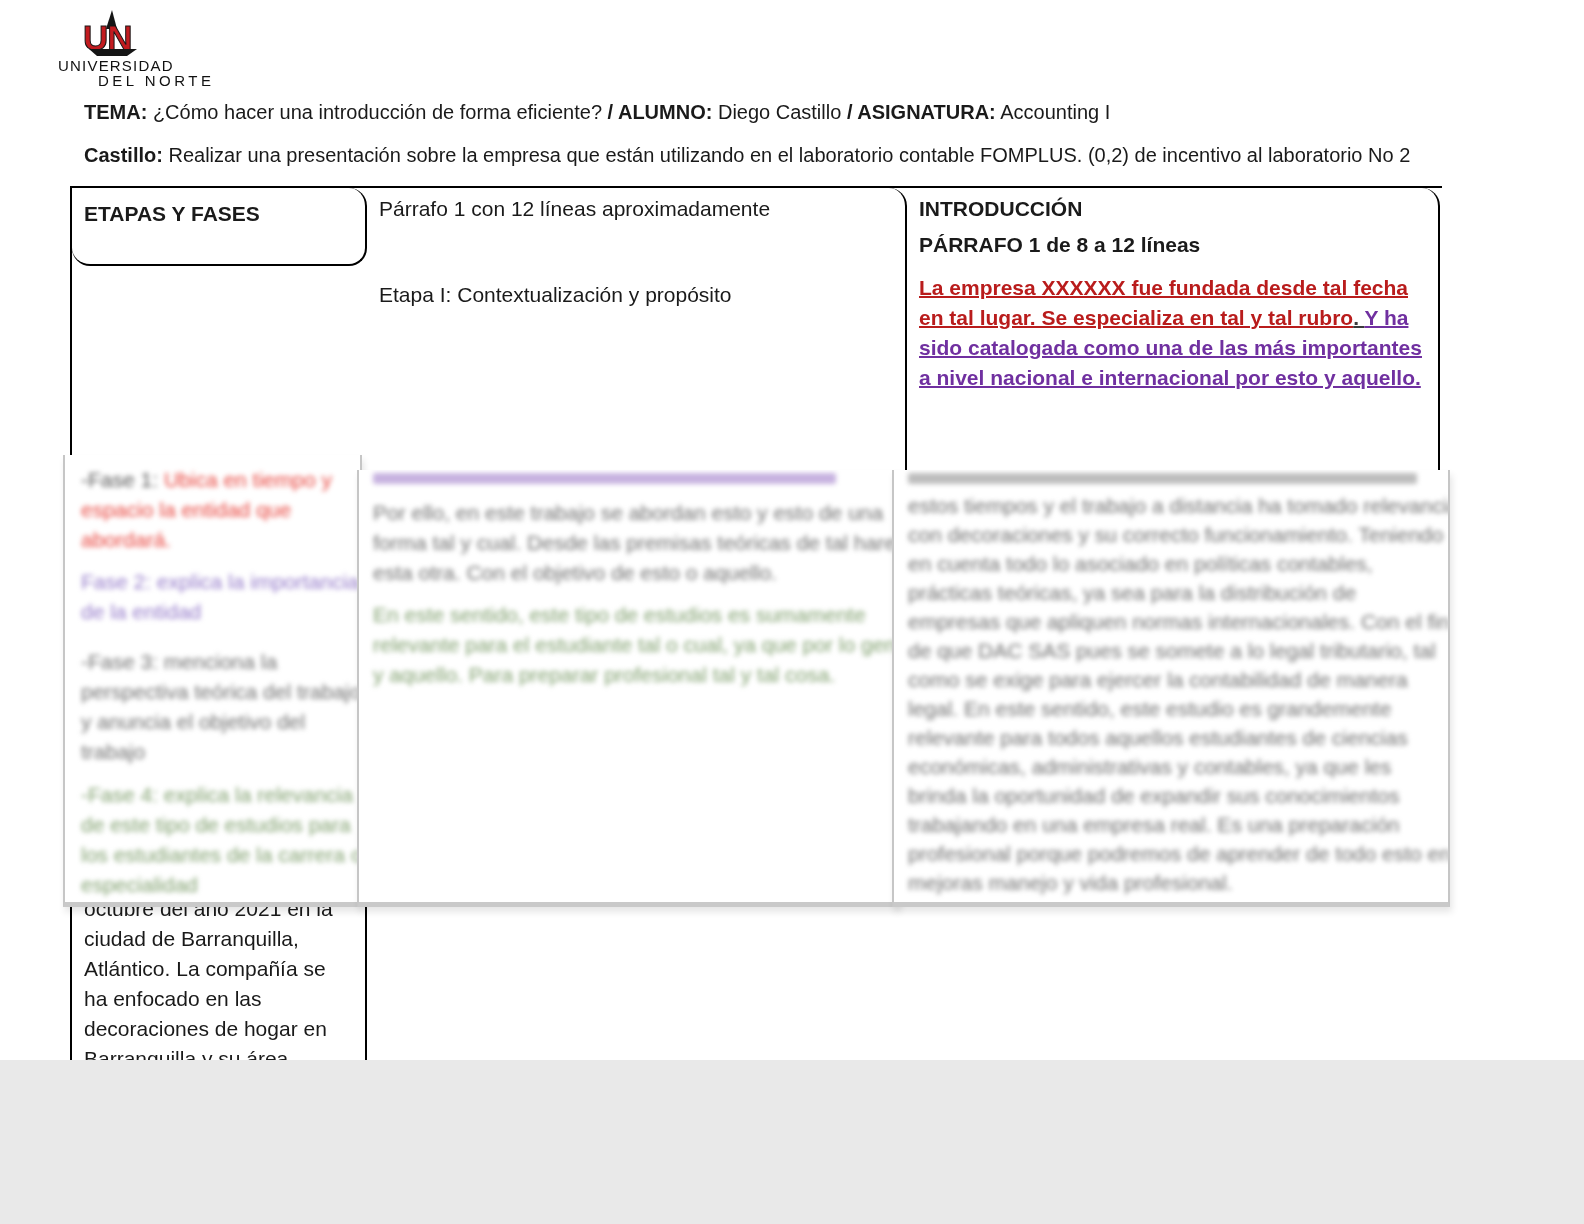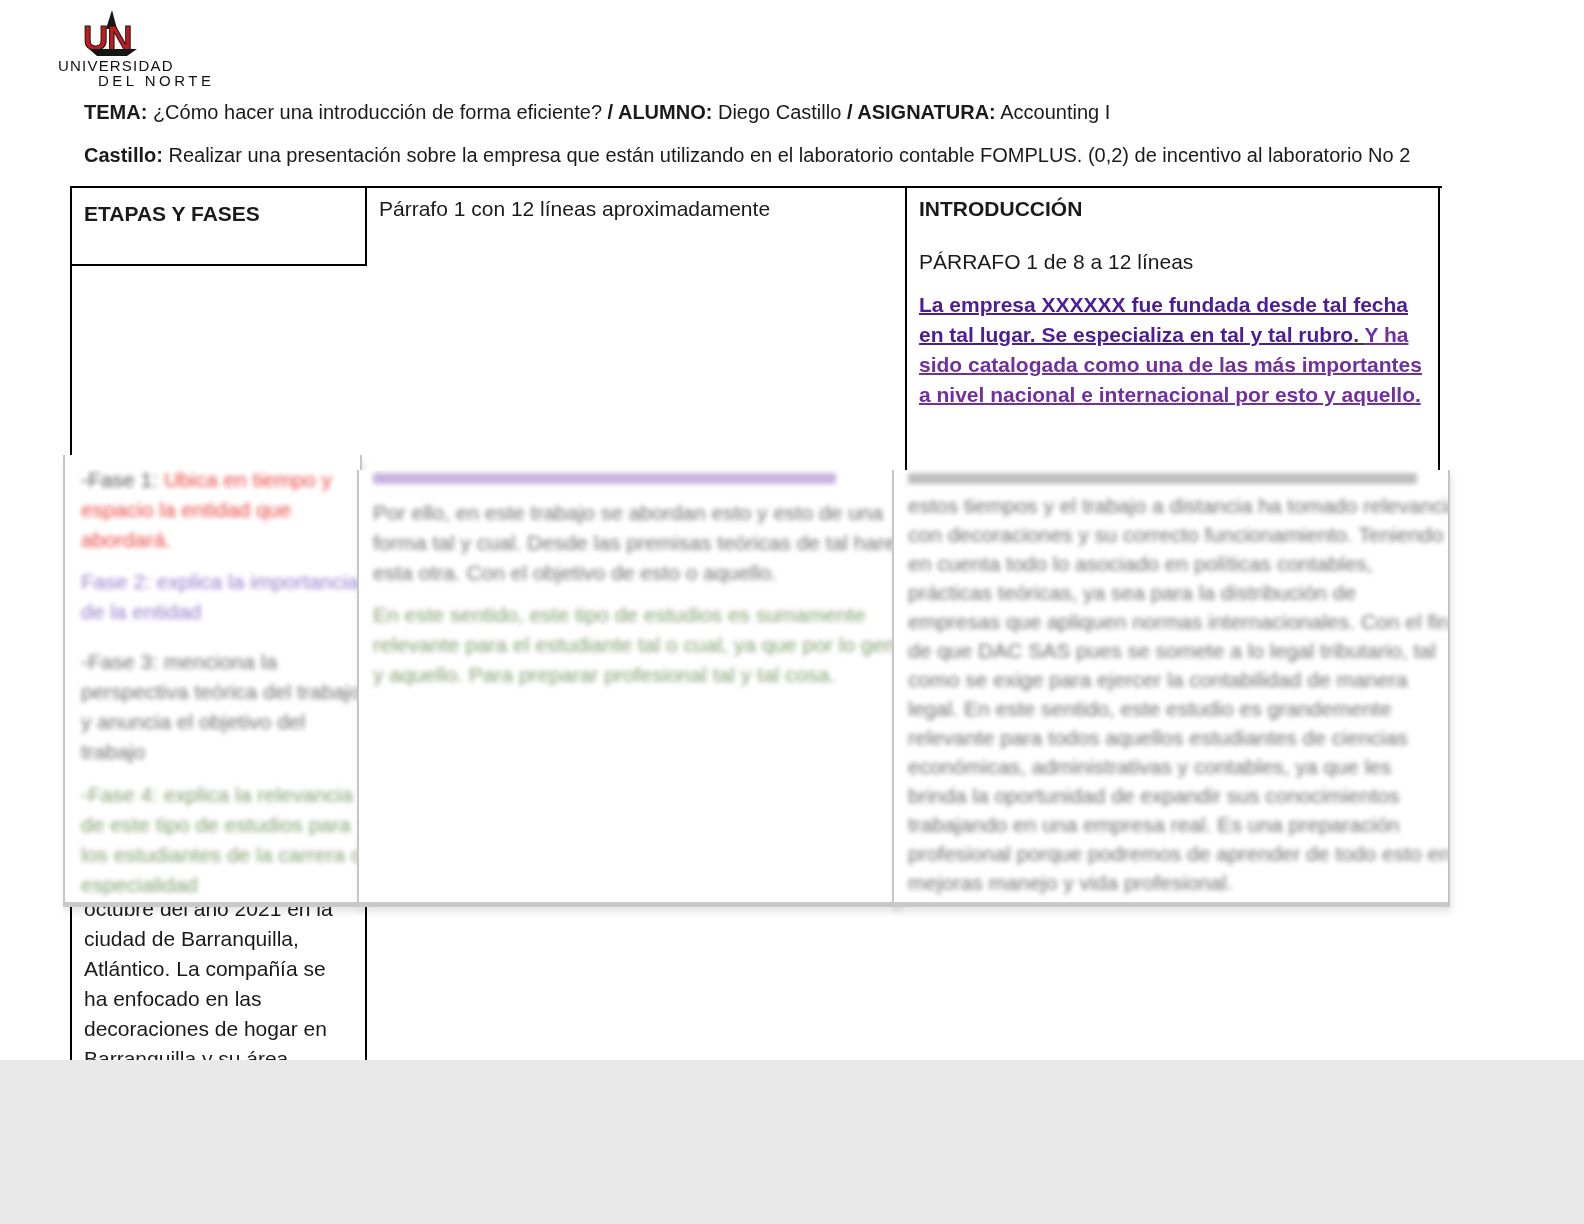--- a/index.html
+++ b/index.html
@@ -32,26 +32,27 @@
     grid-template-columns:295px 540px 533px;
   }
   .cell{
     border-right:2px solid #000;
     border-bottom:2px solid #000;
     padding:6px 12px 10px 12px;
     font-size:21px;line-height:30px;
     box-sizing:border-box;
     background:#fff;
     overflow:hidden;
+    border-radius:18px;
   }
   .hcell{font-weight:bold;height:78px;line-height:36px;padding-top:8px;}
   .bcell{height:640px;border-bottom:2px solid #000;}
   .gap-lg{margin-top:56px;}
   .m-title{font-weight:bold;}
-  .m-sub{font-weight:normal;margin-top:23px;}
+  .m-sub{font-weight:bold;margin-top:6px;}
   .m-model{margin-top:13px;font-weight:bold;}
   .u{text-decoration:underline;text-decoration-thickness:2px;}
   
   .patch{
     position:absolute;
     background:#fff;
     border-left:2px solid #c6c6c6;
     border-right:2px solid #c6c6c6;
     border-bottom:5px solid #c9c9c9;
     box-shadow:2px 5px 7px rgba(0,0,0,0.10);
@@ -96,27 +97,28 @@
 
   <div class="topline line-obj">
     <span class="b">Castillo:</span><span> Realizar una presentación sobre la empresa que están utilizando en el laboratorio contable FOMPLUS. (0,2) de incentivo al laboratorio No 2</span>
   </div>
 
   <div class="tbl">
     <div class="cell hcell">ETAPAS Y FASES</div>
 
     <div class="cell bcell">
       <div>Párrafo 1 con 12 líneas aproximadamente</div>
+      <div class="gap-lg">Etapa I: Contextualización y propósito</div>
     </div>
 
     <div class="cell bcell">
       <div class="m-title">INTRODUCCIÓN</div>
       <div class="m-sub">PÁRRAFO 1 de 8 a 12 líneas</div>
       <div class="m-model">
-        <span class="u" style="color:#4c1d95">La empresa XXXXXX fue fundada desde tal fecha en tal lugar. Se especializa en tal y tal rubro</span><span class="u" style="color:#3a3a3a">. </span><span class="u" style="color:#7030a0">Y ha sido catalogada como una de las más importantes a nivel nacional e internacional por esto y aquello.</span>
+        <span class="u" style="color:#b91c1c">La empresa XXXXXX fue fundada desde tal fecha en tal lugar. Se especializa en tal y tal rubro</span><span class="u" style="color:#3a3a3a">. </span><span class="u" style="color:#7030a0">Y ha sido catalogada como una de las más importantes a nivel nacional e internacional por esto y aquello.</span>
       </div>
     </div>
 
     <div class="cell bcell">
       <div>La empresa DAC SAS fue fundada desde el 27 de octubre del año 2021  en la ciudad de Barranquilla, Atlántico. La compañía se ha enfocado en las decoraciones de hogar en Barranquilla y su área metropolitana, ya que los temas de viviendas, propiedades se encuentra en alza en la ciudad, considerando estadísticas donde ubican a esta zona de la región caribe como un buen lugar para residir. Por ello, en</div>
     </div>
   </div>
 
   <div class="patch patch1">
     <div class="blur g1">

